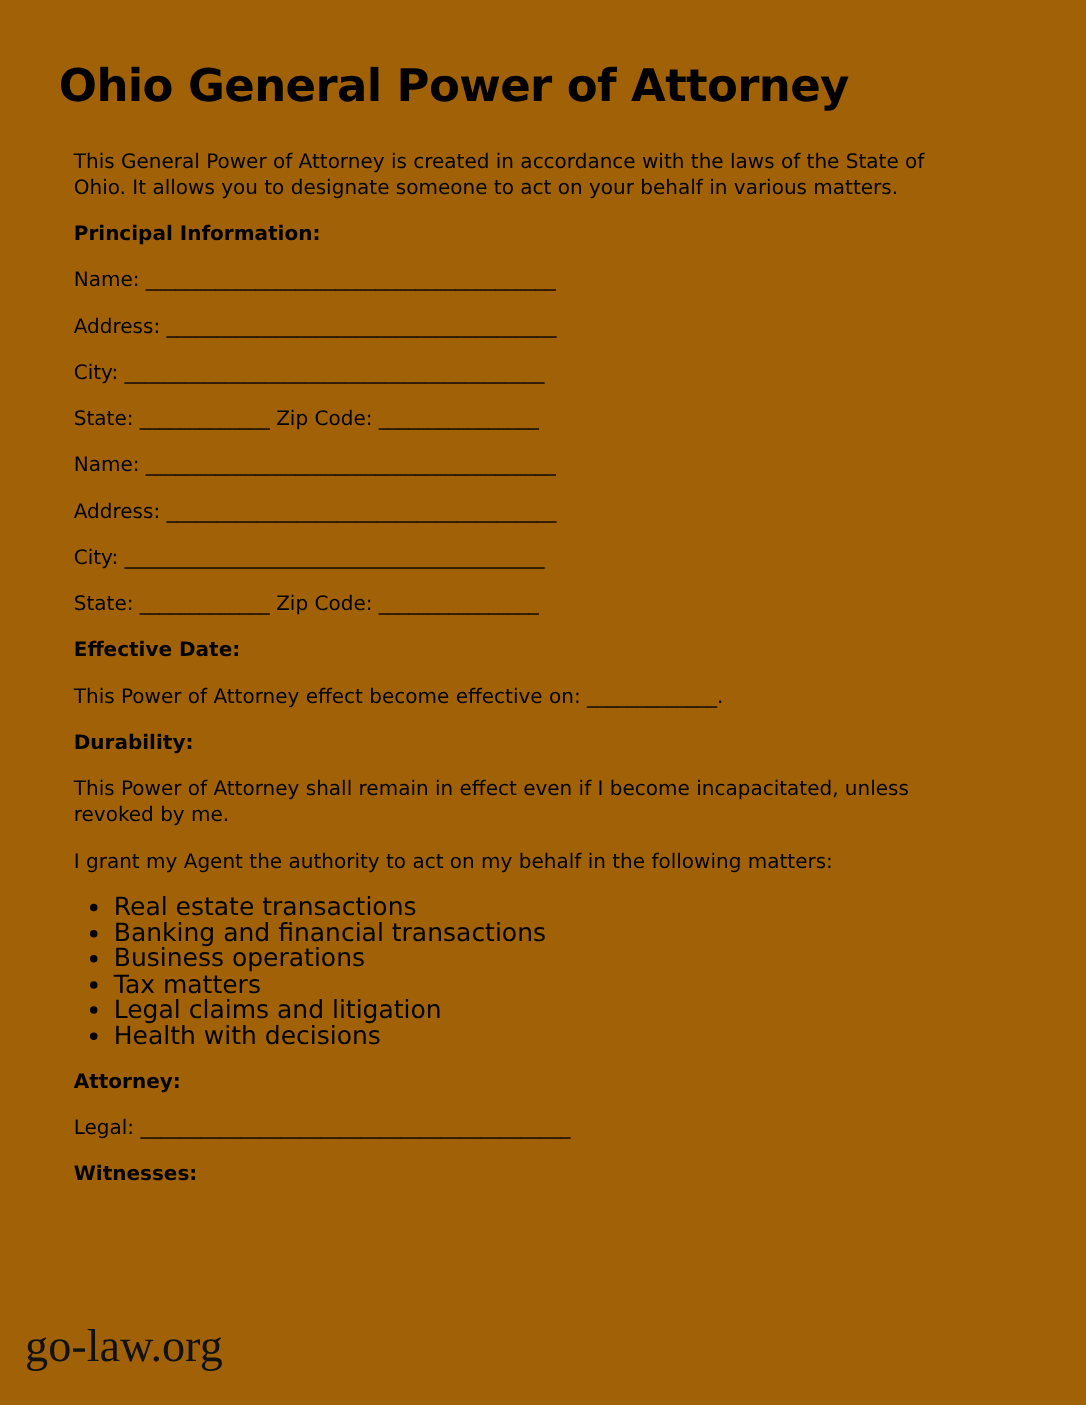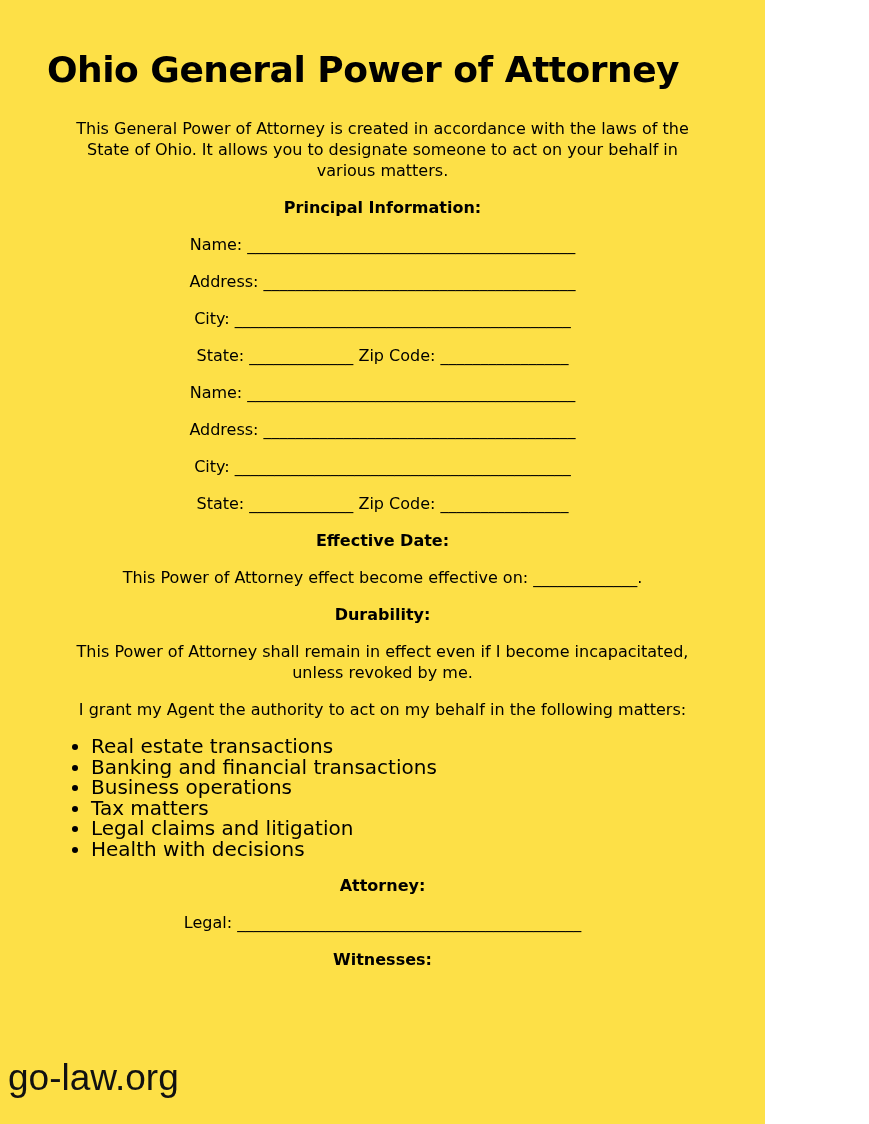--- a/index.html
+++ b/index.html
@@ -1,54 +1,53 @@
 <!DOCTYPE html>
 <html><head>
   <meta charset="utf-8">
   <style>
     html, body { margin: 0; padding: 0; background: #ffffff; }
     .page {
       position: relative;
-      width: 765px;
+      width: 869px;
       height: 1124px;
       box-sizing: border-box;
-      background: #fde047;
+      background: #a16207;
       color: #000000;
       font-family: "DejaVu Sans", "Liberation Sans", sans-serif;
       padding: 50px 47px 0 47px;
       overflow: hidden;
     }
     .content { max-width: 730px; }
     h1.doc-title {
       font-size: 36px;
       line-height: 40px;
       font-weight: bold;
       letter-spacing: -0.5px;
       margin: 0 0 28px 0;
     }
     .content p, .content h2 {
       font-size: 16px;
       line-height: 21px;
       margin: 16px 12px;
-      text-align: center;
     }
     .content h2 { font-weight: bold; }
     .field-line { white-space: nowrap; }
     ul.powers-list {
       margin: 16px 0;
       padding-left: 44px;
       font-size: 20px;
       line-height: 20.5px;
     }
     ul.powers-list li { margin: 0; }
     .watermark {
       position: absolute;
-      left: 8px;
+      left: 20px;
       top: 1058px;
-      font-family: Liberation Sans, sans-serif;
+      font-family: Liberation Serif, serif;
       font-size: 37px;
       line-height: 1.1;
       color: #111111;
       white-space: nowrap;
     }
   </style>
 </head>
 <body>
 
 <div class="page">

